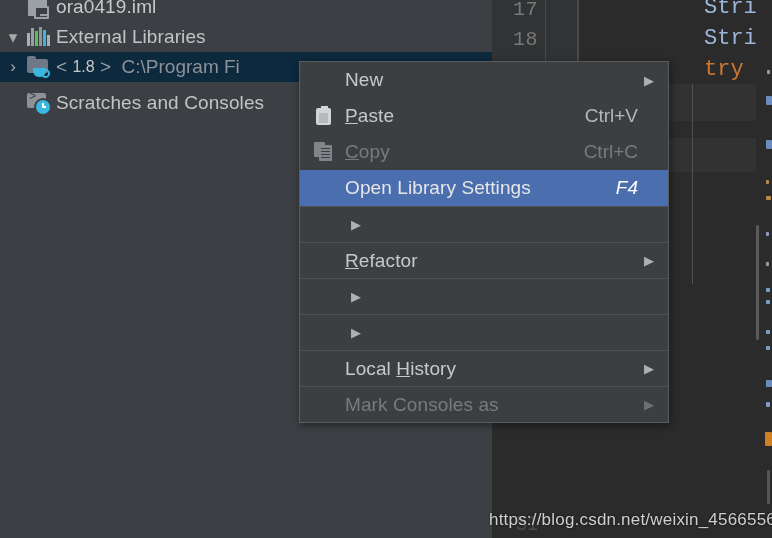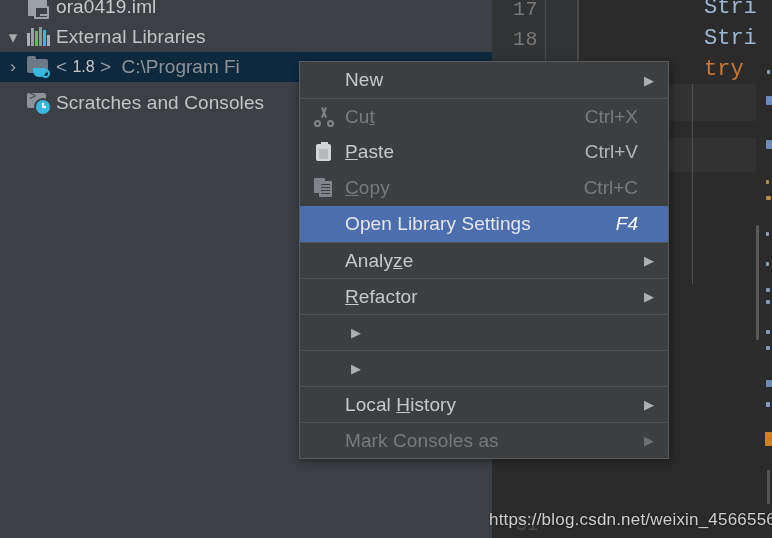--- a/index.html
+++ b/index.html
@@ -524,33 +524,20 @@
       <span class="tree-label">Scratches and Consoles</span>
     </div>
   </div>
 
   <div class="ctx-menu" id="ctx-menu">
       <div class="ctx-item">
         <span class="ctx-iconcol"></span>
         <span class="ctx-label">New</span>
         <span class="ctx-sub">▶</span>
       </div>
-      <div class="ctx-item sep-above disabled">
-        <span class="ctx-iconcol">
-          <span class="mi-cut">
-            <i></i>
-            <i></i>
-            <u></u>
-            <u></u>
-          </span>
-        </span>
-        <span class="ctx-label">Cu<u>t</u></span>
-        <span class="ctx-accel">Ctrl+X</span>
-        <span class="ctx-sub"></span>
-      </div>
       <div class="ctx-item">
         <span class="ctx-iconcol">
           <span class="mi-paste">
             <s></s>
             <b></b>
           </span>
         </span>
         <span class="ctx-label"><u>P</u>aste</span>
         <span class="ctx-accel">Ctrl+V</span>
         <span class="ctx-sub"></span>
@@ -567,21 +554,20 @@
         <span class="ctx-sub"></span>
       </div>
       <div class="ctx-item selected">
         <span class="ctx-iconcol"></span>
         <span class="ctx-label">Open Library Settings</span>
         <span class="ctx-accel">F4</span>
         <span class="ctx-sub"></span>
       </div>
       <div class="ctx-item sep-above">
         <span class="ctx-iconcol"></span>
-        <span class="ctx-label">Analy<u>z</u>e</span>
         <span class="ctx-sub">▶</span>
       </div>
       <div class="ctx-item sep-above">
         <span class="ctx-iconcol"></span>
         <span class="ctx-label"><u>R</u>efactor</span>
         <span class="ctx-sub">▶</span>
       </div>
       <div class="ctx-item sep-above">
         <span class="ctx-iconcol"></span>
         <span class="ctx-sub">▶</span>

